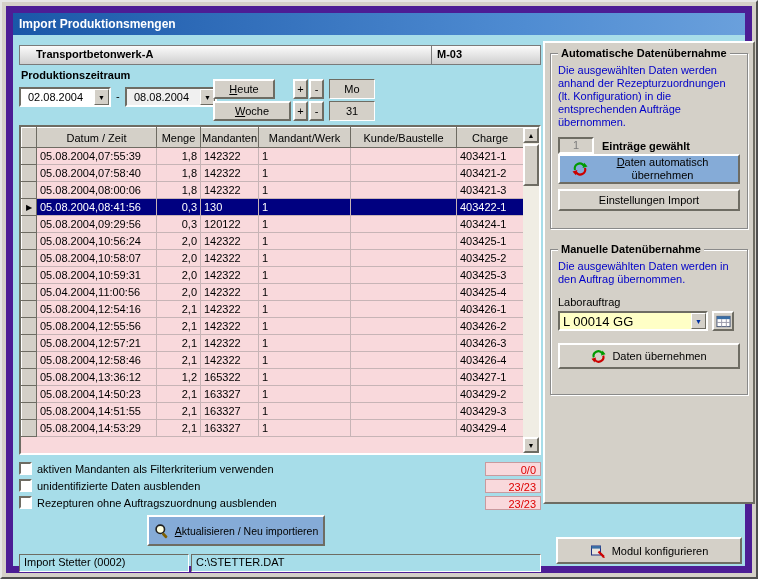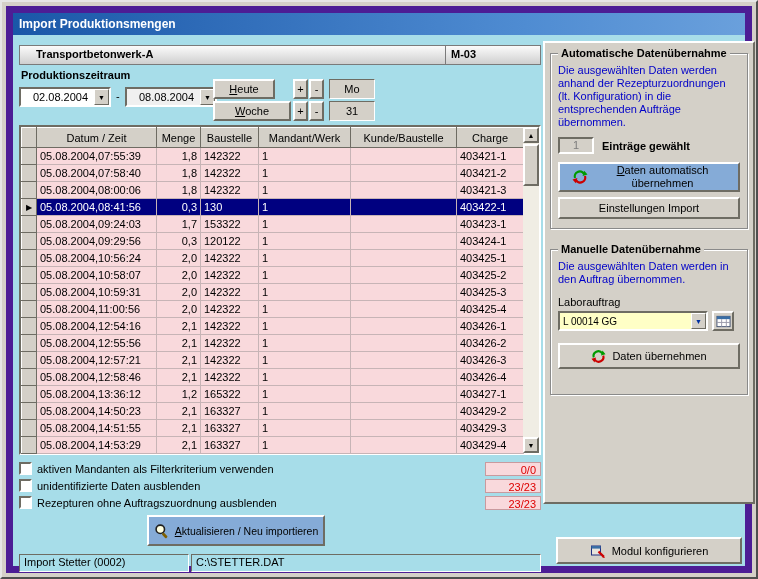--- a/index.html
+++ b/index.html
@@ -27,27 +27,27 @@
         font-size:11px; color:#000; display:flex; align-items:center; justify-content:center;
         cursor:default; }
   .hk{ display:inline-block; }
   .hk::first-letter{ text-decoration:underline; }
 
   
   .plant-bar{ position:absolute; left:6px; top:10px; width:522px; height:20px; display:flex; }
   .plant-cell{ background:linear-gradient(#fbfbfb,#cfcfcf); border:1px solid #7a7a7a;
                font-weight:bold; line-height:17px; padding-left:5px; }
   .plant-cell.name{ flex:1;padding-left:16px; }
-  .plant-cell.code{ width:96px; margin-left:-1px; }
+  .plant-cell.code{ width:110px; margin-left:-1px; }
 
   
   .period-label{ position:absolute; left:8px; top:34px; font-weight:bold; }
   .combo{ position:absolute; height:20px; display:flex; background:#fff;
           border:2px solid; border-color:#6e6c63 #ffffff #ffffff #6e6c63; }
-  .combo input{ flex:1; min-width:0; border:none; background:transparent; font-size:11px; padding-left:12px; }
+  .combo input{ flex:1; min-width:0; border:none; background:transparent; font-size:11px; padding-left:7px; }
   .combo.muted{ background:#f0f0f0; }
   .drop-btn{ width:15px; background:#d4d0c8; border:1px solid; border-color:#fff #6e6c63 #6e6c63 #fff;
              display:flex; align-items:center; justify-content:center; font-size:7px; line-height:1; }
   .dash{ position:absolute; left:103px; top:55px; }
   .mini-btn{ position:absolute; width:15px; height:20px; font-size:11px; }
   .cal-box{ position:absolute; width:46px; height:20px; background:#d4d0c8;
             border:1px solid; border-color:#6e6c63 #fff #fff #6e6c63;
             display:flex; align-items:center; justify-content:center; }
 
   
@@ -100,30 +100,30 @@
   .group-body{ padding:10px 7px 8px; }
   .desc{ color:var(--description-blue,#0000c8); line-height:13px; }
   .group.auto{ top:10px; height:176px; }
   .group.manual{ top:206px; height:146px; }
 
   .count-row{ margin-top:8px; display:flex; align-items:center; gap:8px; }
   .sel-count{ width:36px; height:17px; background:#d4d0c8; color:#7c7c7c; text-align:center;
               line-height:13px; border:2px solid; border-color:#6e6c63 #fff #fff #6e6c63; }
   .count-label{ font-weight:bold; }
 
-  .auto-apply{ margin-top:8px; width:100%; height:30px; background:var(--action-blue,#85abd7); gap:11px; }
+  .auto-apply{ width:100%; height:30px; background:var(--action-blue,#85abd7); gap:11px; }
   .auto-apply .lbl{ max-width:128px; text-align:center; line-height:13px; }
   .settings-btn{ margin-top:5px; width:100%; height:22px; }
 
   .lab-label{ margin-top:10px; }
   .combo-row{ margin-top:3px; display:flex; gap:4px; align-items:center; }
   .lab-combo{ width:150px; height:20px; display:flex;
               background:var(--lab-field-yellow,#ffffc6);
               border:2px solid; border-color:#6e6c63 #fff #fff #6e6c63; }
-  .lab-combo input{ flex:1; min-width:0; border:none; background:transparent; font-size:10px; padding-left:3px; }
+  .lab-combo input{ flex:1; min-width:0; border:none; background:transparent; font-size:13px; padding-left:3px; }
   .lab-combo .drop-btn{ color:#0030a0; }
   .lookup-btn{ width:22px; height:20px; }
   .manual-apply{ margin-top:12px; width:100%; height:26px; gap:6px; }
 
   .module-btn{ position:absolute; left:11px; top:494px; width:186px; height:27px; gap:6px; }
 
   svg{ flex:none; }
 </style>
 </head>
 <body>
@@ -177,21 +177,21 @@
             <col style="width:58px">
               <col style="width:92px">
               <col style="width:106px">
               <col style="width:67px">
           </colgroup>
           <thead>
             <tr id="grid-header-row">
               <th class="gutter-h"></th>
             <th>Datum / Zeit</th>
                 <th>Menge</th>
-                <th>Baustelle</th>
+                <th>Mandanten</th>
                 <th>Mandant/Werk</th>
                 <th>Kunde/Baustelle</th>
                 <th>Charge</th>
               </tr>
           </thead>
           <tbody id="grid-body">
               <tr>
                 <td class="gutter"></td>
                 <td class="c0">05.08.2004,07:55:39</td>
                 <td class="c1">1,8</td>
@@ -222,29 +222,20 @@
                 <td class="gutter">▶</td>
                 <td class="c0">05.08.2004,08:41:56</td>
                 <td class="c1">0,3</td>
                 <td class="c2">130</td>
                 <td class="c3">1</td>
                 <td class="c4"></td>
                 <td class="c5">403422-1</td>
               </tr>
               <tr>
                 <td class="gutter"></td>
-                <td class="c0">05.08.2004,09:24:03</td>
-                <td class="c1">1,7</td>
-                <td class="c2">153322</td>
-                <td class="c3">1</td>
-                <td class="c4"></td>
-                <td class="c5">403423-1</td>
-              </tr>
-              <tr>
-                <td class="gutter"></td>
                 <td class="c0">05.08.2004,09:29:56</td>
                 <td class="c1">0,3</td>
                 <td class="c2">120122</td>
                 <td class="c3">1</td>
                 <td class="c4"></td>
                 <td class="c5">403424-1</td>
               </tr>
               <tr>
                 <td class="gutter"></td>
                 <td class="c0">05.08.2004,10:56:24</td>
@@ -267,21 +258,21 @@
                 <td class="gutter"></td>
                 <td class="c0">05.08.2004,10:59:31</td>
                 <td class="c1">2,0</td>
                 <td class="c2">142322</td>
                 <td class="c3">1</td>
                 <td class="c4"></td>
                 <td class="c5">403425-3</td>
               </tr>
               <tr>
                 <td class="gutter"></td>
-                <td class="c0">05.08.2004,11:00:56</td>
+                <td class="c0">05.04.2004,11:00:56</td>
                 <td class="c1">2,0</td>
                 <td class="c2">142322</td>
                 <td class="c3">1</td>
                 <td class="c4"></td>
                 <td class="c5">403425-4</td>
               </tr>
               <tr>
                 <td class="gutter"></td>
                 <td class="c0">05.08.2004,12:54:16</td>
                 <td class="c1">2,1</td>

